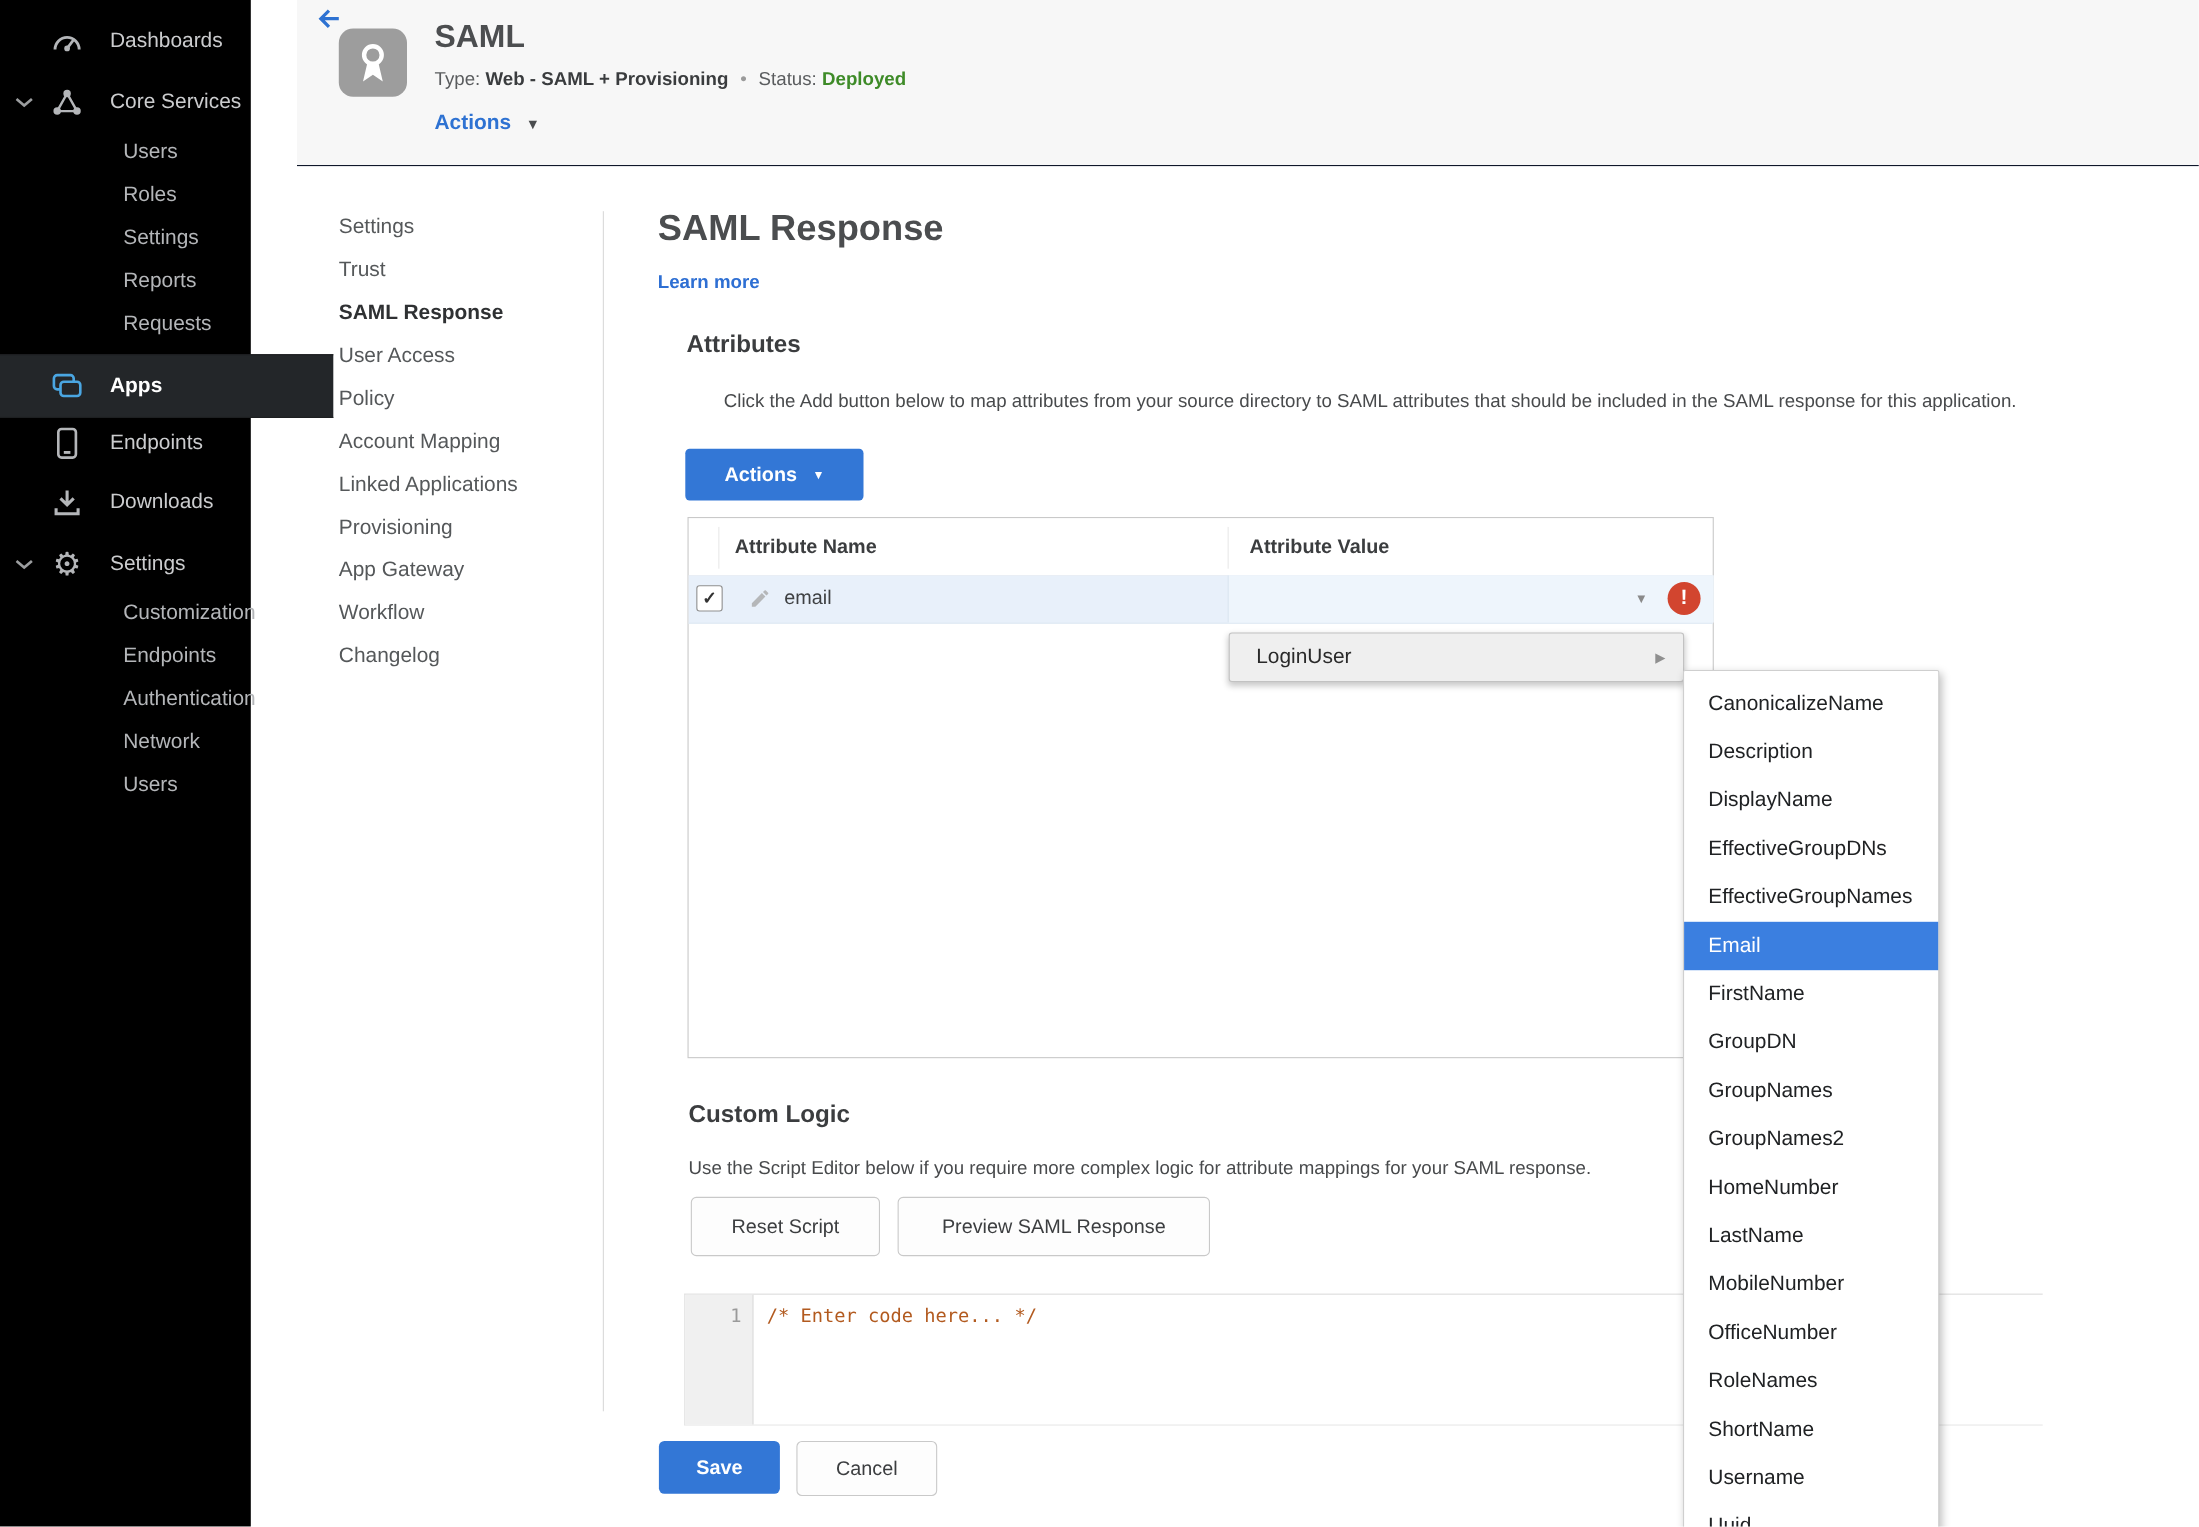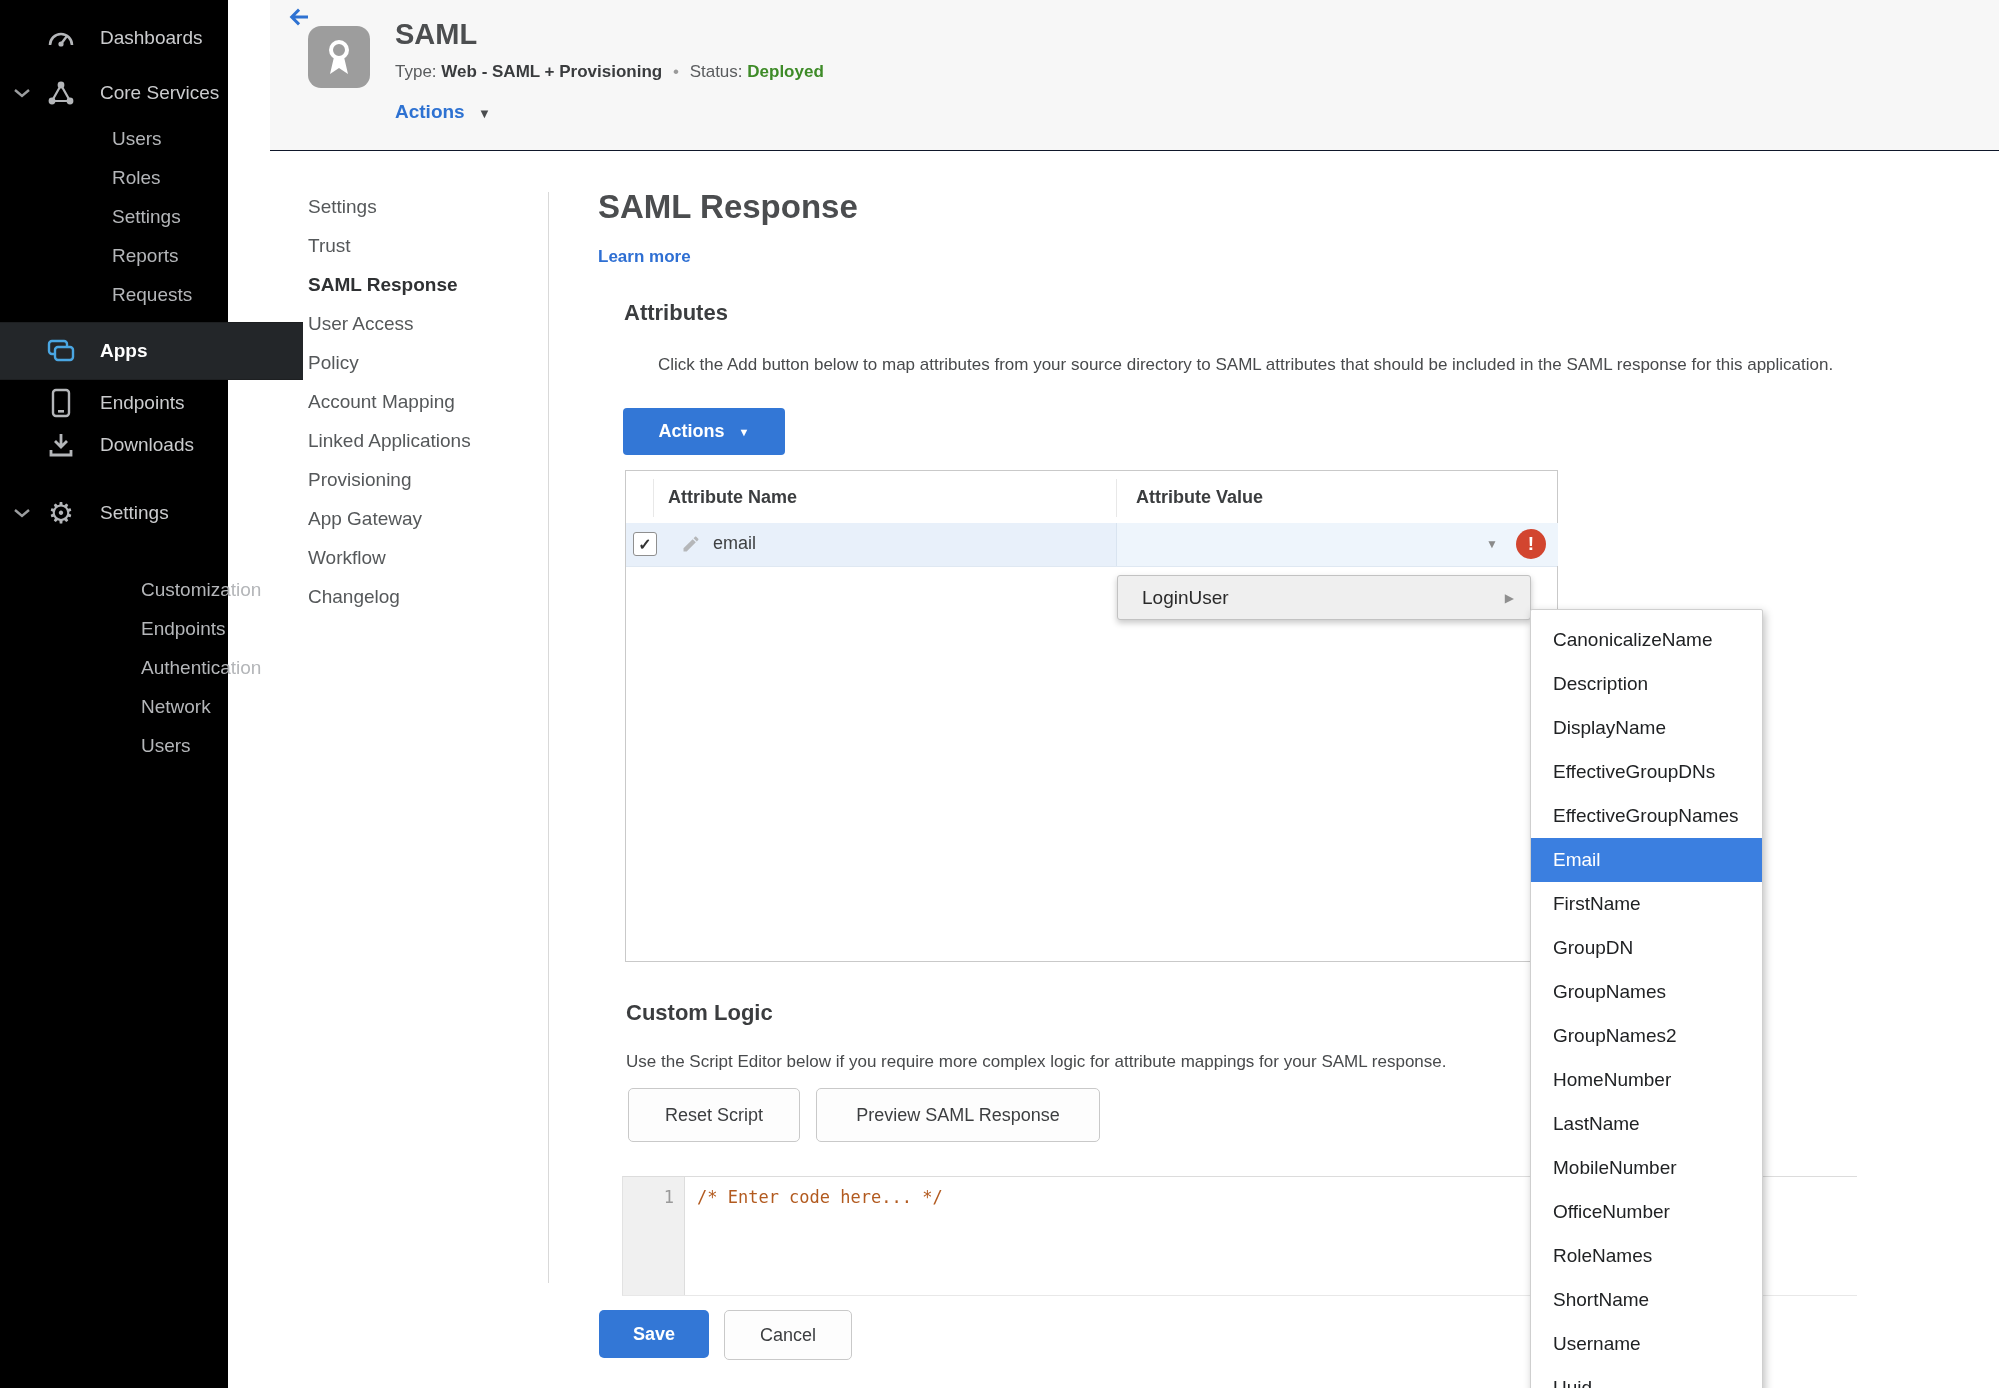--- a/index.html
+++ b/index.html
@@ -139,21 +139,21 @@
     <div class="side-row" style="top:383px;">
       <span class="ic">
         <svg width="24" height="32" viewBox="0 0 24 32">
             <rect x="4" y="3" width="16" height="26" rx="3" fill="none" stroke="#b4b6b9" stroke-width="2.4"></rect>
             <rect x="9" y="23" width="6" height="2.6" fill="#b4b6b9"></rect>
           </svg>
       </span>
       <span class="lbl">Endpoints</span>
     </div>
 
-    <div class="side-row" style="top:425px;text-decoration:underline;">
+    <div class="side-row" style="top:437px;text-decoration:underline;">
       <span class="ic">
         <svg width="30" height="30" viewBox="0 0 30 30">
             <path d="M15 4v12 M9 11l6 6 6-6" fill="none" stroke="#b4b6b9" stroke-width="2.8"></path>
             <path d="M5 20v5h20v-5" fill="none" stroke="#b4b6b9" stroke-width="2.8"></path>
           </svg>
       </span>
       <span class="lbl">Downloads</span>
     </div>
 
     <div class="side-row" style="top:493px;">
@@ -161,21 +161,21 @@
         <svg width="16" height="9">
             <polyline points="1,1 8,7 15,1" fill="none" stroke="#9b9d9f" stroke-width="2.4"></polyline>
           </svg>
       </span>
       <span class="ic">
           <span class="gear-glyph">⚙</span>
         </span>
       <span class="lbl">Settings</span>
     </div>
 
-    <div class="side-child" style="top:570px;margin-left:29px;">
+    <div class="side-child" style="top:538px;">
       <div class="c-item">Customization</div>
       <div class="c-item">Endpoints</div>
       <div class="c-item">Authentication</div>
       <div class="c-item">Network</div>
       <div class="c-item">Users</div>
     </div>
   </div>
 
   <div class="abs header">
     <span class="abs" style="left:17px;top:5px;cursor:pointer;">

